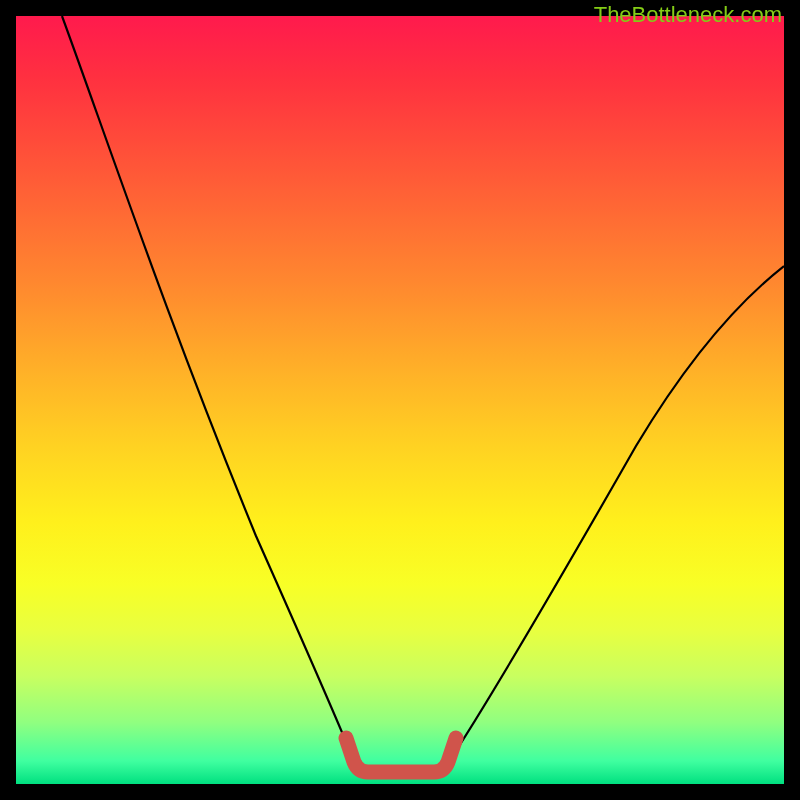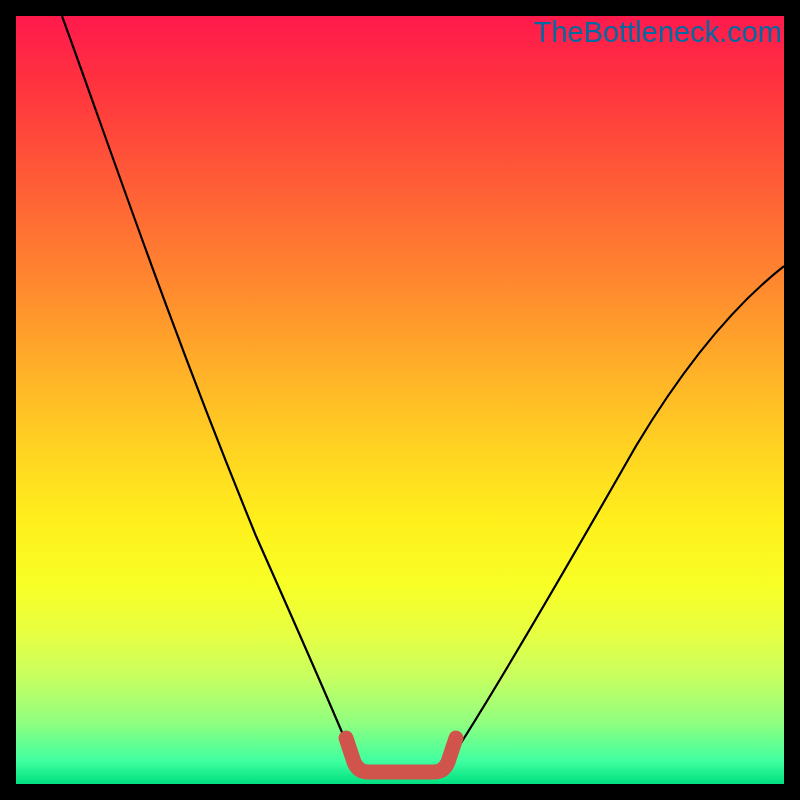--- a/index.html
+++ b/index.html
@@ -37,24 +37,24 @@
       #f8ff26 74%,
       #e8ff40 80%,
       #c8ff60 86%,
       #90ff80 92%,
       #40ffa0 97%,
       #00e080 100%
     );
   }
   .watermark {
     position: absolute;
-    top: 16px;
+    top: 2px;
     right: 18px;
-    color: #0369a1;
-    font-size: 29px;
+    color: #84cc16;
+    font-size: 22px;
     font-weight: 400;
     font-family: Arial, sans-serif;
     z-index: 10;
   }
   svg.overlay {
     position: absolute;
     top: 0;
     left: 0;
     width: 768px;
     height: 768px;

